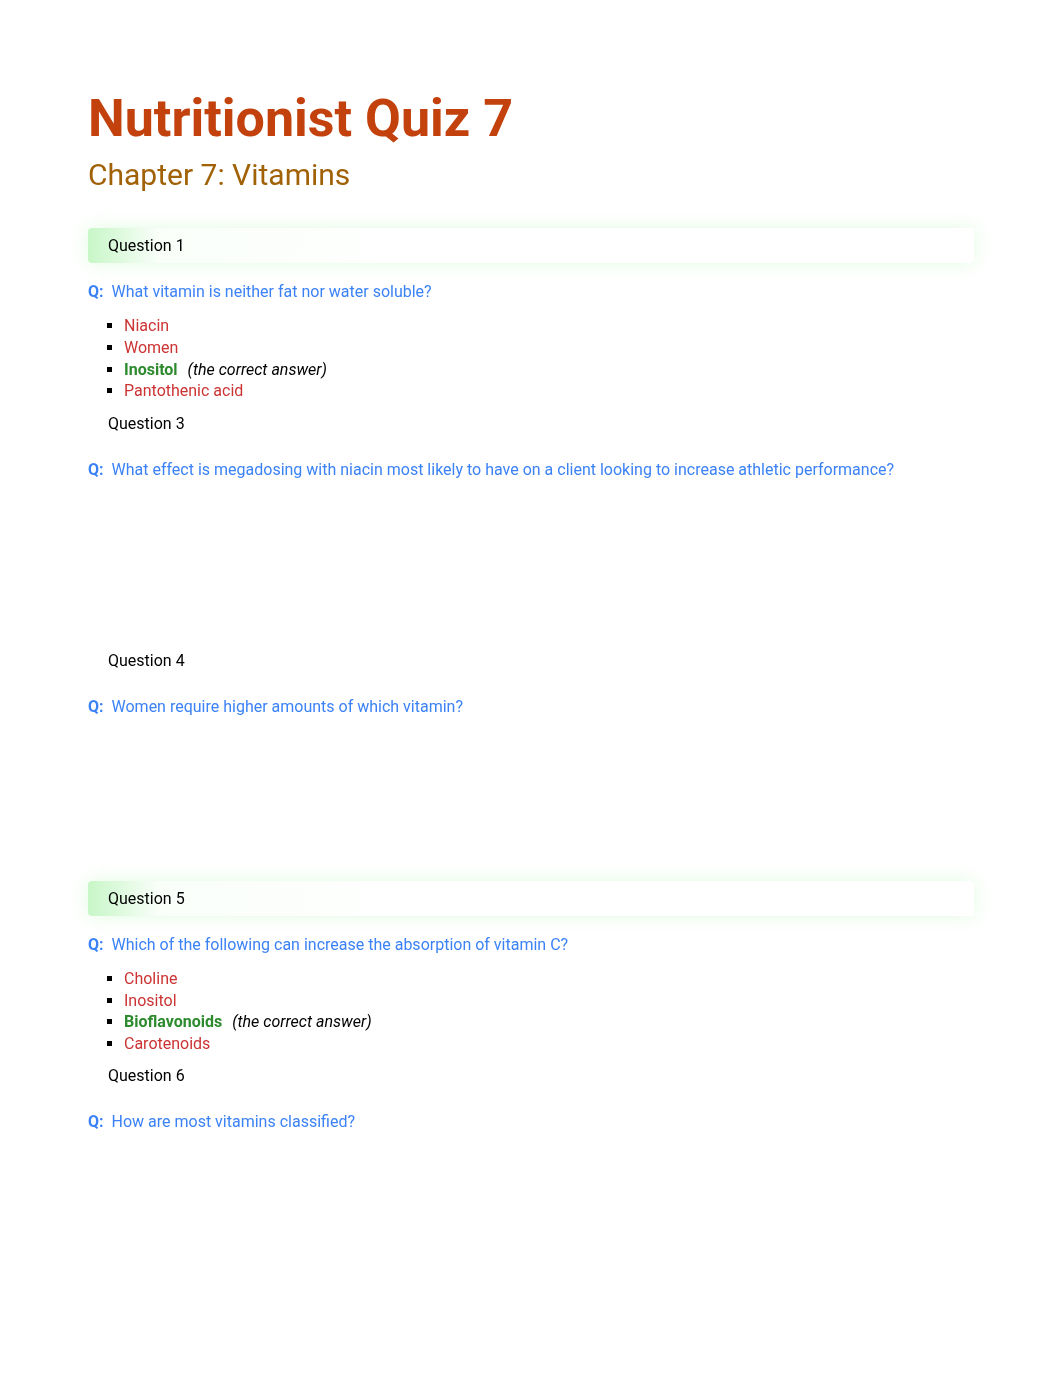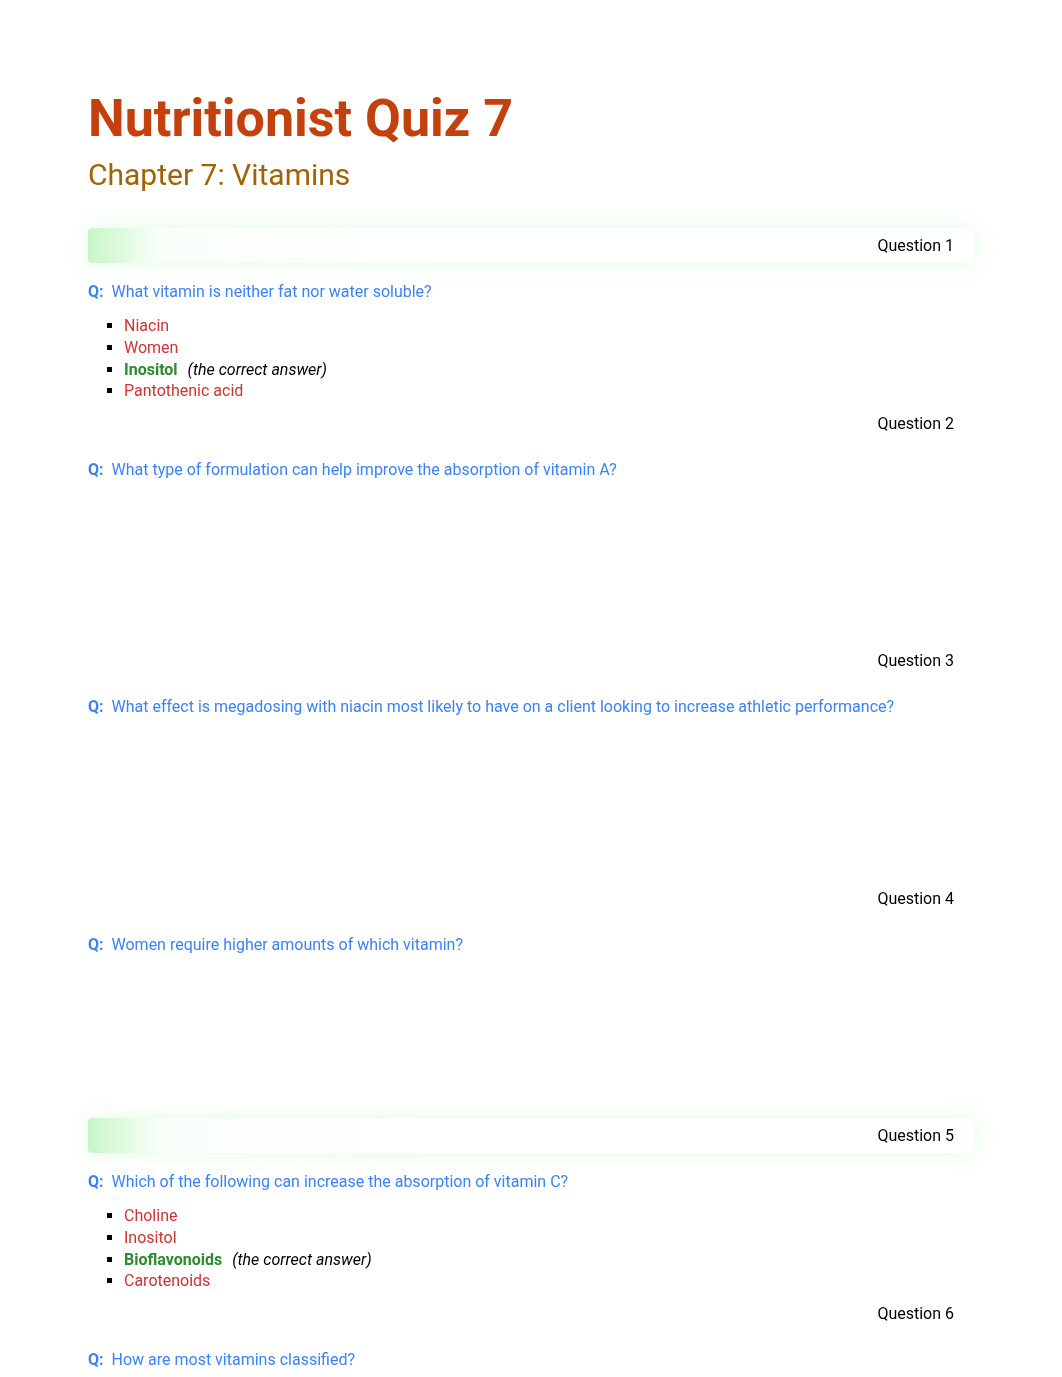--- a/index.html
+++ b/index.html
@@ -24,21 +24,20 @@
       font-weight: 400;
       color: #a16207;
       margin-bottom: 36px;
     }
     .question-header {
       font-size: 16px;
       color: #000;
       padding: 8px 20px;
       margin-bottom: 18px;
       border-radius: 4px;
-      text-align: right;
     }
     .question-header.highlighted {
       background: linear-gradient(90deg, rgba(144,238,144,0.5) 0%, rgba(144,238,144,0.05) 8%, rgba(255,255,255,0) 40%);
       box-shadow: 0 0 20px rgba(144,238,144,0.25);
     }
     .question-prompt {
       font-size: 16px;
       color: #3b82f6;
       margin-bottom: 12px;
       line-height: 1.4;
@@ -89,25 +88,20 @@
       <div class="question-header highlighted">Question 1</div>
       <div class="question-prompt"><span class="q-label">Q:</span><span> What vitamin is neither fat nor water soluble?</span></div>
       <ul class="answer-list">
         <li><span class="answer-incorrect">Niacin</span></li>
         <li><span class="answer-incorrect">Women</span></li>
         <li><span class="answer-correct">Inositol</span> <span class="correct-hint">(the correct answer)</span></li>
         <li><span class="answer-incorrect">Pantothenic acid</span></li>
       </ul>
     </div>
     <div class="question-block">
-      <div class="question-header">Question 2</div>
-      <div class="question-prompt"><span class="q-label">Q:</span><span> What type of formulation can help improve the absorption of vitamin A?</span></div>
-      <div class="spacer-large"></div>
-    </div>
-    <div class="question-block">
       <div class="question-header">Question 3</div>
       <div class="question-prompt"><span class="q-label">Q:</span><span> What effect is megadosing with niacin most likely to have on a client looking to increase athletic performance?</span></div>
       <div class="spacer-large"></div>
     </div>
     <div class="question-block">
       <div class="question-header">Question 4</div>
       <div class="question-prompt"><span class="q-label">Q:</span><span> Women require higher amounts of which vitamin?</span></div>
       <div class="spacer-large"></div>
     </div>
     <div class="question-block">

